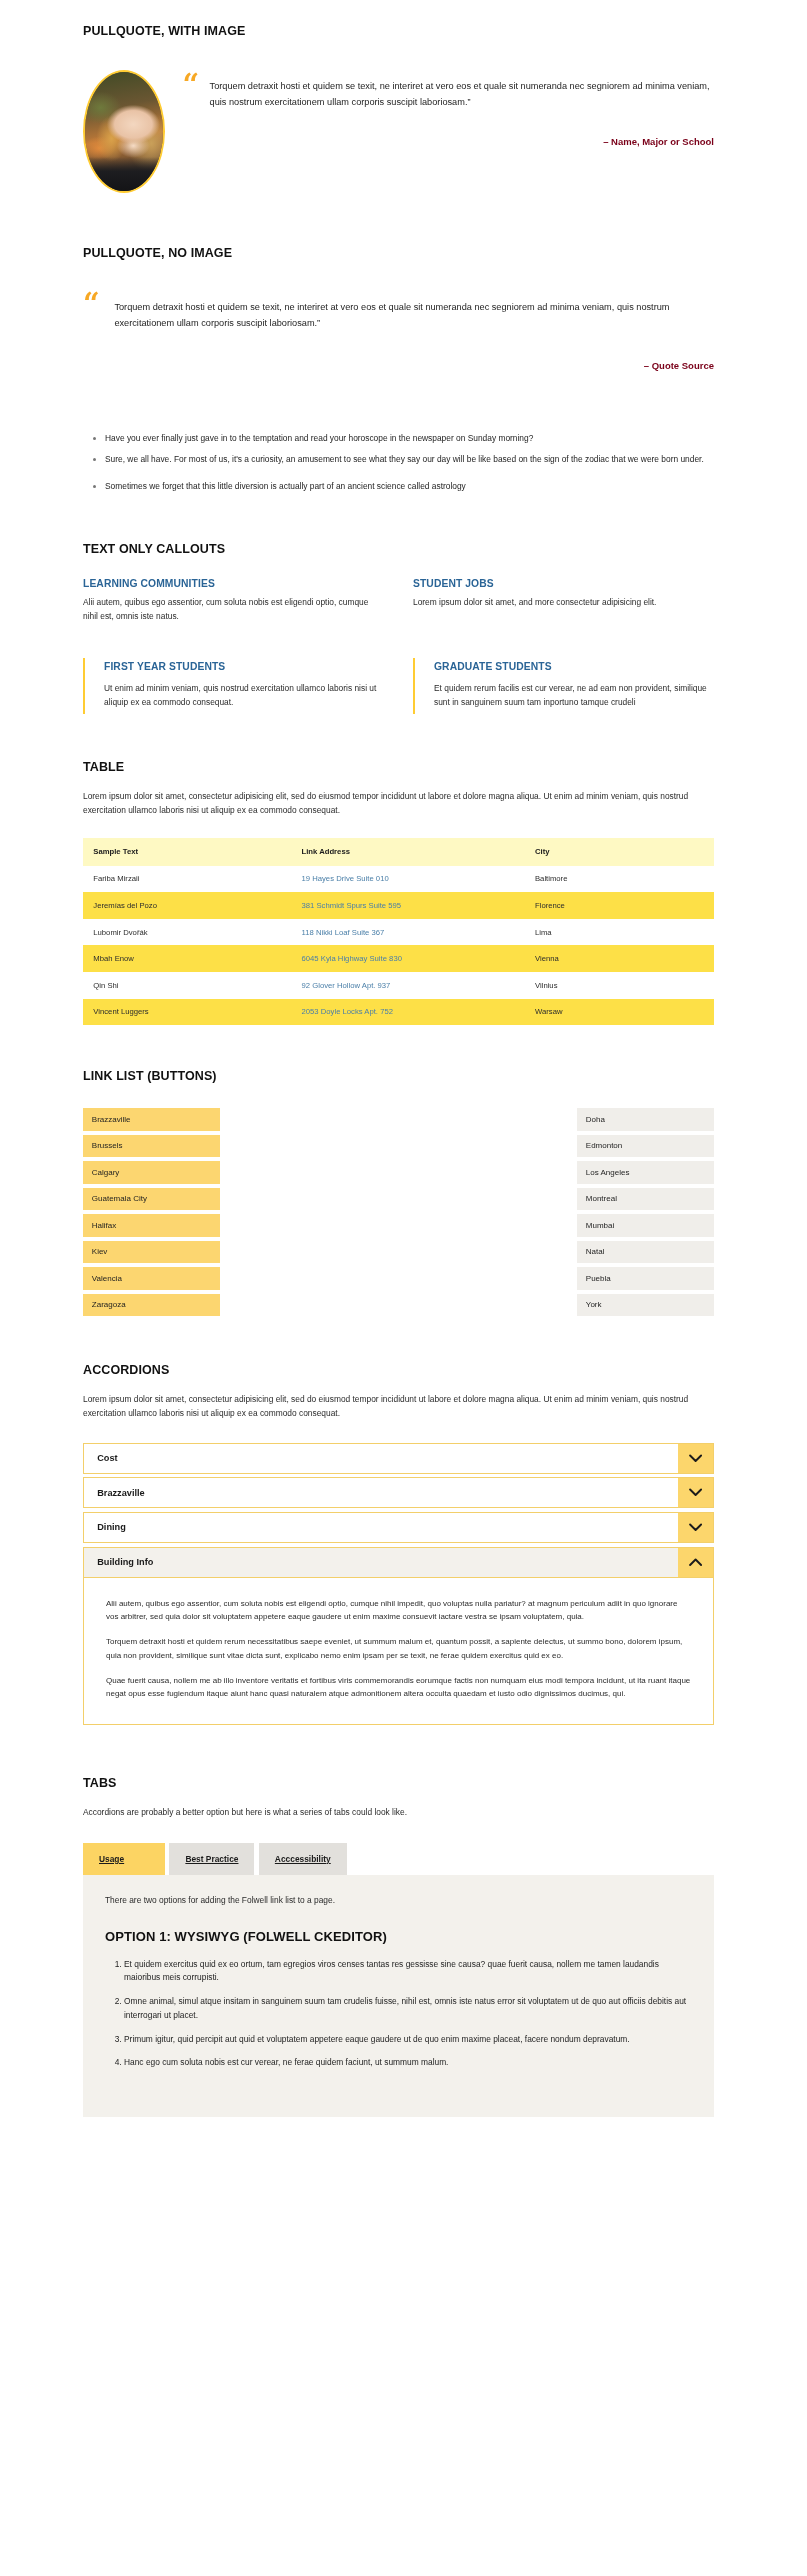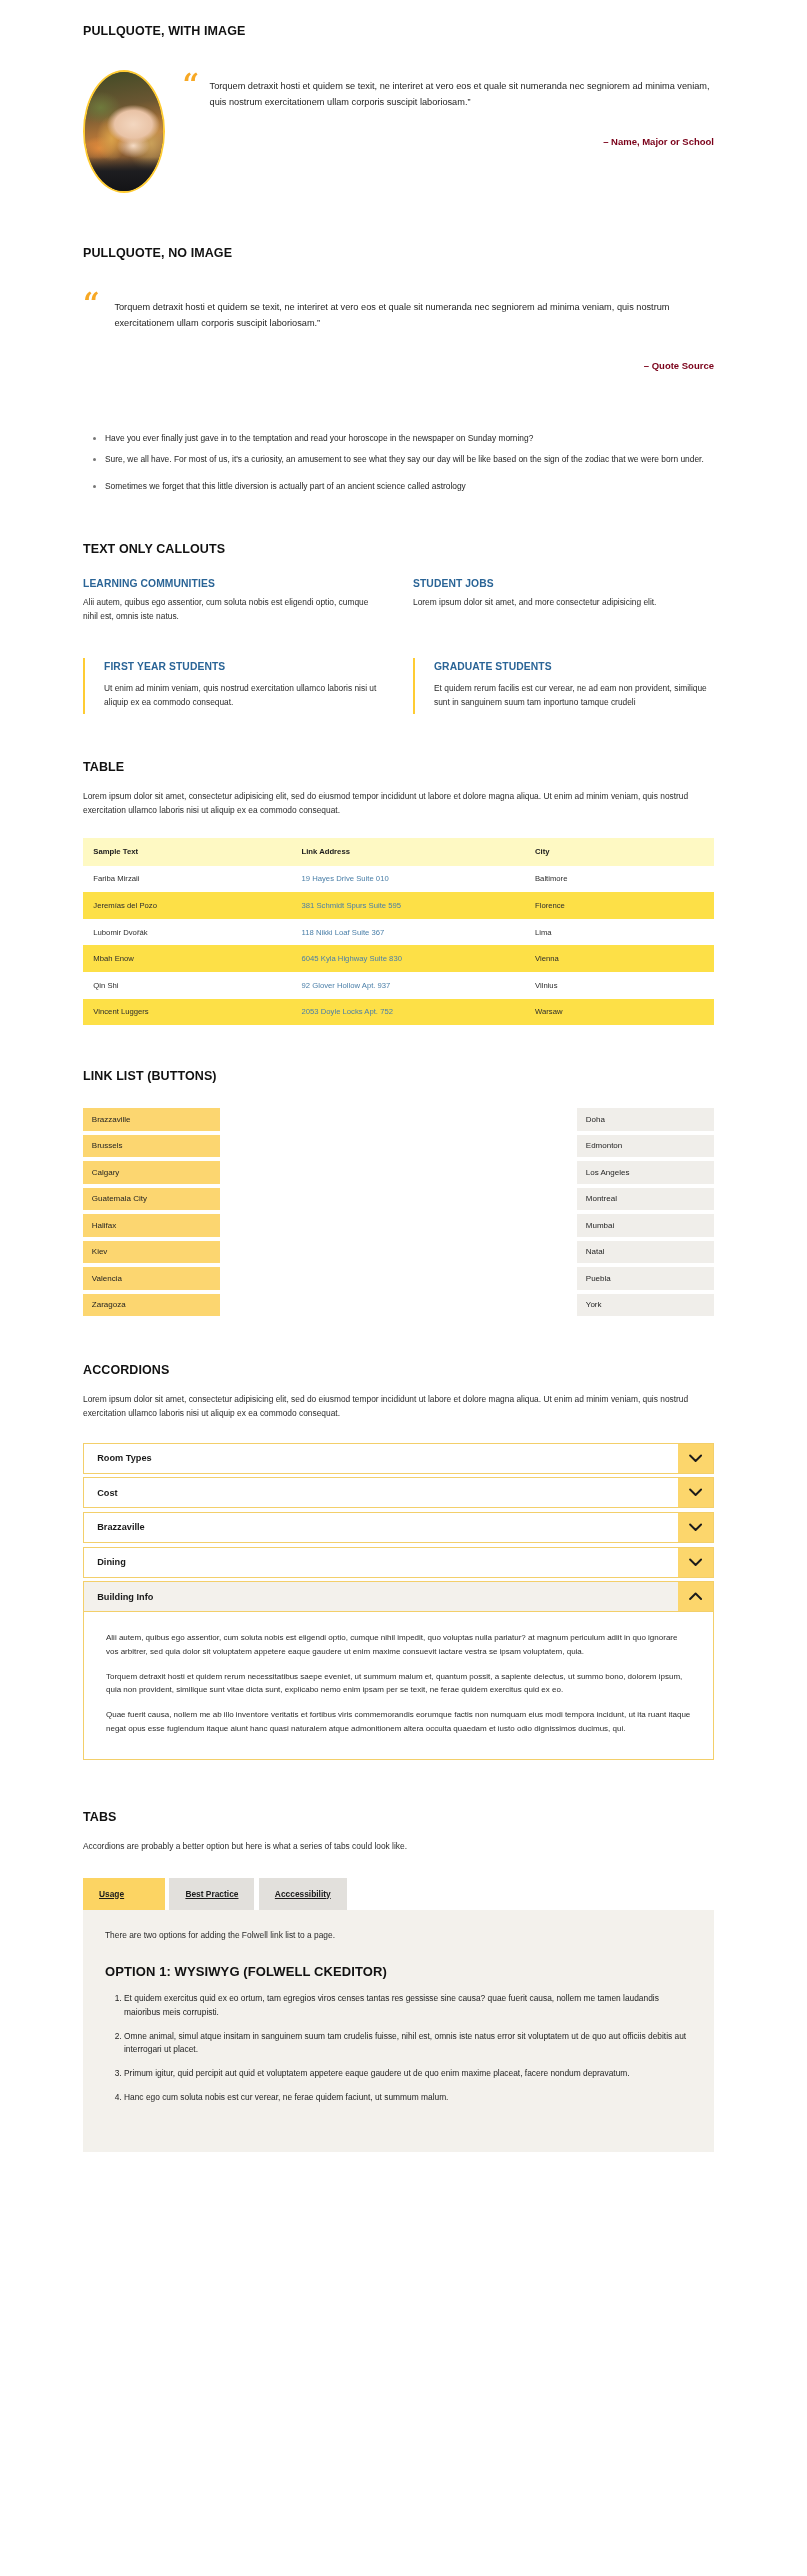--- a/index.html
+++ b/index.html
@@ -423,30 +423,20 @@
     </div>
   </div>
 
   <div class="wrap" style="padding-top:47px;">
     <h2 class="section-title">ACCORDIONS</h2>
 
     <p class="body-copy" style="margin-top:16px;">Lorem ipsum dolor sit amet, consectetur adipisicing elit, sed do eiusmod tempor incididunt ut labore et dolore magna aliqua. Ut enim ad minim veniam, quis nostrud exercitation ullamco laboris nisi ut aliquip ex ea commodo consequat.</p>
 
     <div class="accordion" style="margin-top:22px;">
 
-      <div class="acc-item">
-        <div class="acc-head">
-          <div class="acc-title">Room Types</div>
-          <div class="acc-toggle">
-            <svg width="13.2" height="8.8" viewBox="0 0 18 12" aria-hidden="true">
-              <path d="M1.5 2 L9 9.5 L16.5 2" fill="none" stroke="#1b1b1b" stroke-width="2.6" stroke-linecap="round" stroke-linejoin="round"></path>
-            </svg>
-          </div>
-        </div>
-      </div>
 
       <div class="acc-item">
         <div class="acc-head">
           <div class="acc-title">Cost</div>
           <div class="acc-toggle">
             <svg width="13.2" height="8.8" viewBox="0 0 18 12" aria-hidden="true">
               <path d="M1.5 2 L9 9.5 L16.5 2" fill="none" stroke="#1b1b1b" stroke-width="2.6" stroke-linecap="round" stroke-linejoin="round"></path>
             </svg>
           </div>
         </div>

